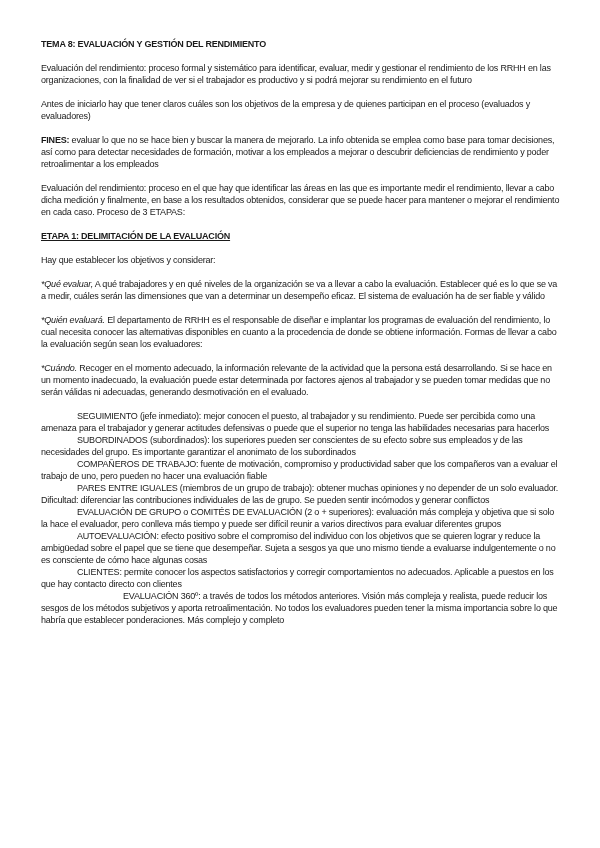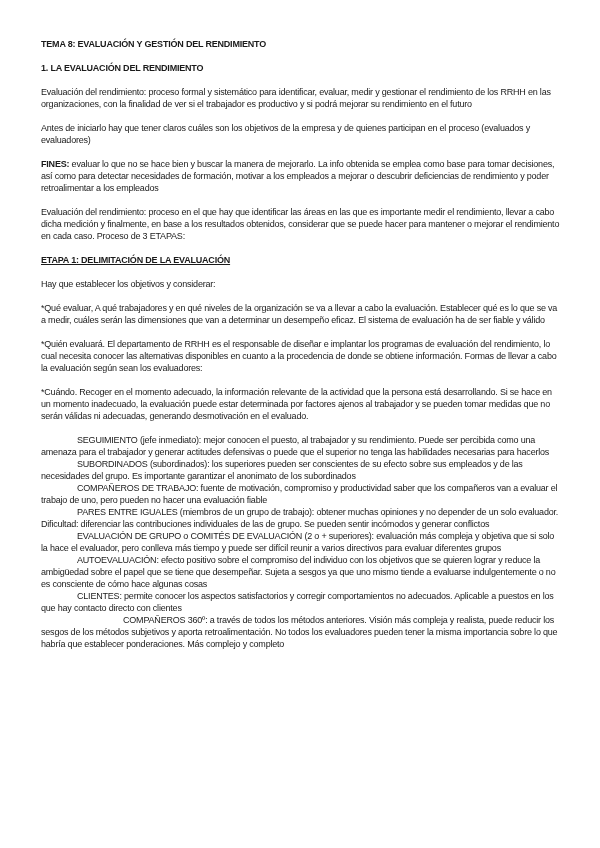--- a/index.html
+++ b/index.html
@@ -31,37 +31,37 @@
     font-weight: bold;
   }
   .h-underline {
     font-weight: bold;
     text-decoration: underline;
   }
   .lead-bold {
     font-weight: bold;
   }
   .lead-italic {
+    font-style: italic;
   }
   .items p {
     margin: 0;
     text-indent: 36px;
   }
   .items p.deep {
     text-indent: 82px;
   }
 </style>
 </head>
 <body>
 
 <div class="page">
 
   <p class="h-bold">TEMA 8: EVALUACIÓN Y GESTIÓN DEL RENDIMIENTO</p>
 
-  <p class="h-bold">1. LA EVALUACIÓN DEL RENDIMIENTO</p>
 
   <p>Evaluación del rendimiento: proceso formal y sistemático para identificar, evaluar, medir y gestionar el rendimiento de los RRHH en las organizaciones, con la finalidad de ver si el trabajador es productivo y si podrá mejorar su rendimiento en el futuro</p>
 
   <p>Antes de iniciarlo hay que tener claros cuáles son los objetivos de la empresa y de quienes participan en el proceso (evaluados y evaluadores)</p>
 
   <p><span class="lead-bold">FINES:</span><span> evaluar lo que no se hace bien y buscar la manera de mejorarlo. La info obtenida se emplea como base para tomar decisiones, así como para detectar necesidades de formación, motivar a los empleados a mejorar o descubrir deficiencias de rendimiento y poder retroalimentar a los empleados</span></p>
 
 
   <p>Evaluación del rendimiento: proceso en el que hay que identificar las áreas en las que es importante medir el rendimiento, llevar a cabo dicha medición y finalmente, en base a los resultados obtenidos, considerar que se puede hacer para mantener o mejorar el rendimiento en cada caso. Proceso de 3 ETAPAS:</p>
 
@@ -76,16 +76,16 @@
   <p><span class="lead-italic">*Cuándo.</span><span> Recoger en el momento adecuado, la información relevante de la actividad que la persona está desarrollando. Si se hace en un momento inadecuado, la evaluación puede estar determinada por factores ajenos al trabajador y se pueden tomar medidas que no serán válidas ni adecuadas, generando desmotivación en el evaluado.</span></p>
 
   <div class="items">
     <p><span>SEGUIMIENTO (jefe inmediato):</span><span> mejor conocen el puesto, al trabajador y su rendimiento. Puede ser percibida como una amenaza para el trabajador y generar actitudes defensivas o puede que el superior no tenga las habilidades necesarias para hacerlos</span></p>
     <p><span>SUBORDINADOS (subordinados):</span><span> los superiores pueden ser conscientes de su efecto sobre sus empleados y de las necesidades del grupo. Es importante garantizar el anonimato de los subordinados</span></p>
     <p><span>COMPAÑEROS DE TRABAJO:</span><span> fuente de motivación, compromiso y productividad saber que los compañeros van a evaluar el trabajo de uno, pero pueden no hacer una evaluación fiable</span></p>
     <p><span>PARES ENTRE IGUALES (miembros de un grupo de trabajo):</span><span> obtener muchas opiniones y no depender de un solo evaluador. Dificultad: diferenciar las contribuciones individuales de las de grupo. Se pueden sentir incómodos y generar conflictos</span></p>
     <p><span>EVALUACIÓN DE GRUPO o COMITÉS DE EVALUACIÓN (2 o + superiores):</span><span> evaluación más compleja y objetiva que si solo la hace el evaluador, pero conlleva más tiempo y puede ser difícil reunir a varios directivos para evaluar diferentes grupos</span></p>
     <p><span>AUTOEVALUACIÓN:</span><span> efecto positivo sobre el compromiso del individuo con los objetivos que se quieren lograr y reduce la ambigüedad sobre el papel que se tiene que desempeñar. Sujeta a sesgos ya que uno mismo tiende a evaluarse indulgentemente o no es consciente de cómo hace algunas cosas</span></p>
     <p><span>CLIENTES:</span><span> permite conocer los aspectos satisfactorios y corregir comportamientos no adecuados. Aplicable a puestos en los que hay contacto directo con clientes</span></p>
-    <p class="deep"><span>COMPAÑEROS 360º:</span><span> a través de todos los métodos anteriores. Visión más compleja y realista, puede reducir los sesgos de los métodos subjetivos y aporta retroalimentación. No todos los evaluadores pueden tener la misma importancia sobre lo que habría que establecer ponderaciones. Más complejo y completo</span></p>
+    <p class="deep"><span>EVALUACIÓN 360º:</span><span> a través de todos los métodos anteriores. Visión más compleja y realista, puede reducir los sesgos de los métodos subjetivos y aporta retroalimentación. No todos los evaluadores pueden tener la misma importancia sobre lo que habría que establecer ponderaciones. Más complejo y completo</span></p>
   </div>
 
 </div>
 
 </body></html>

